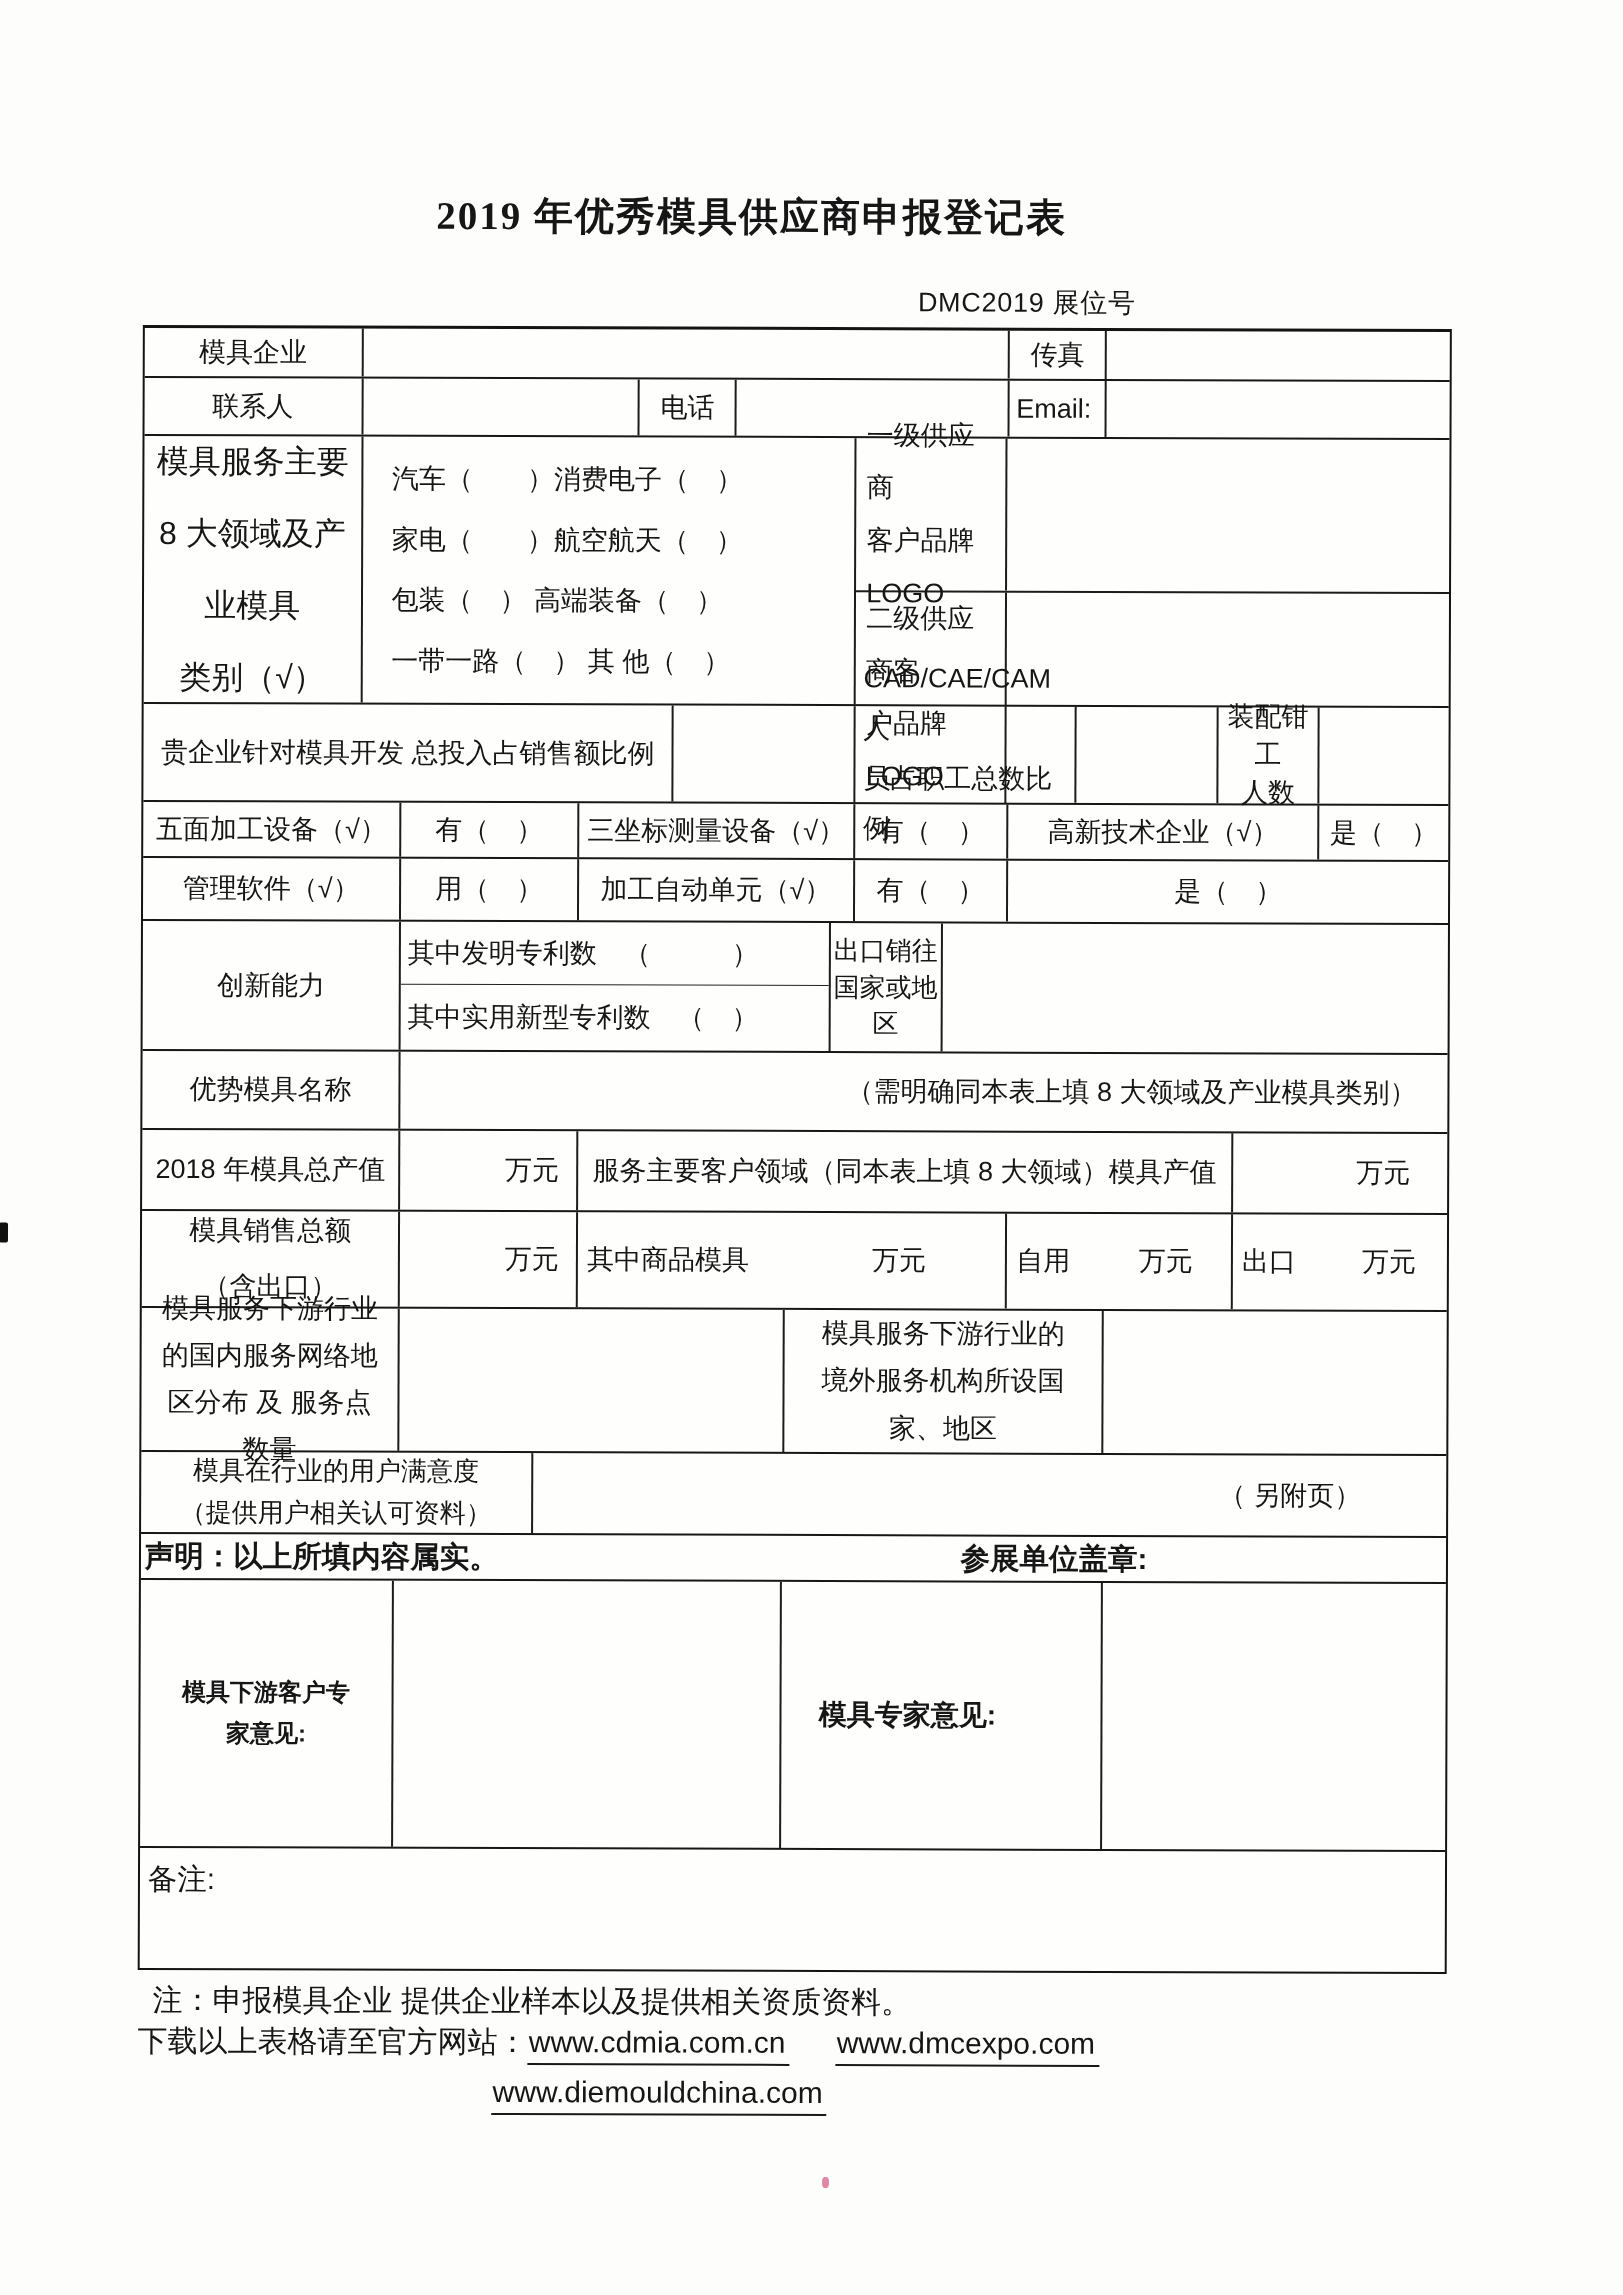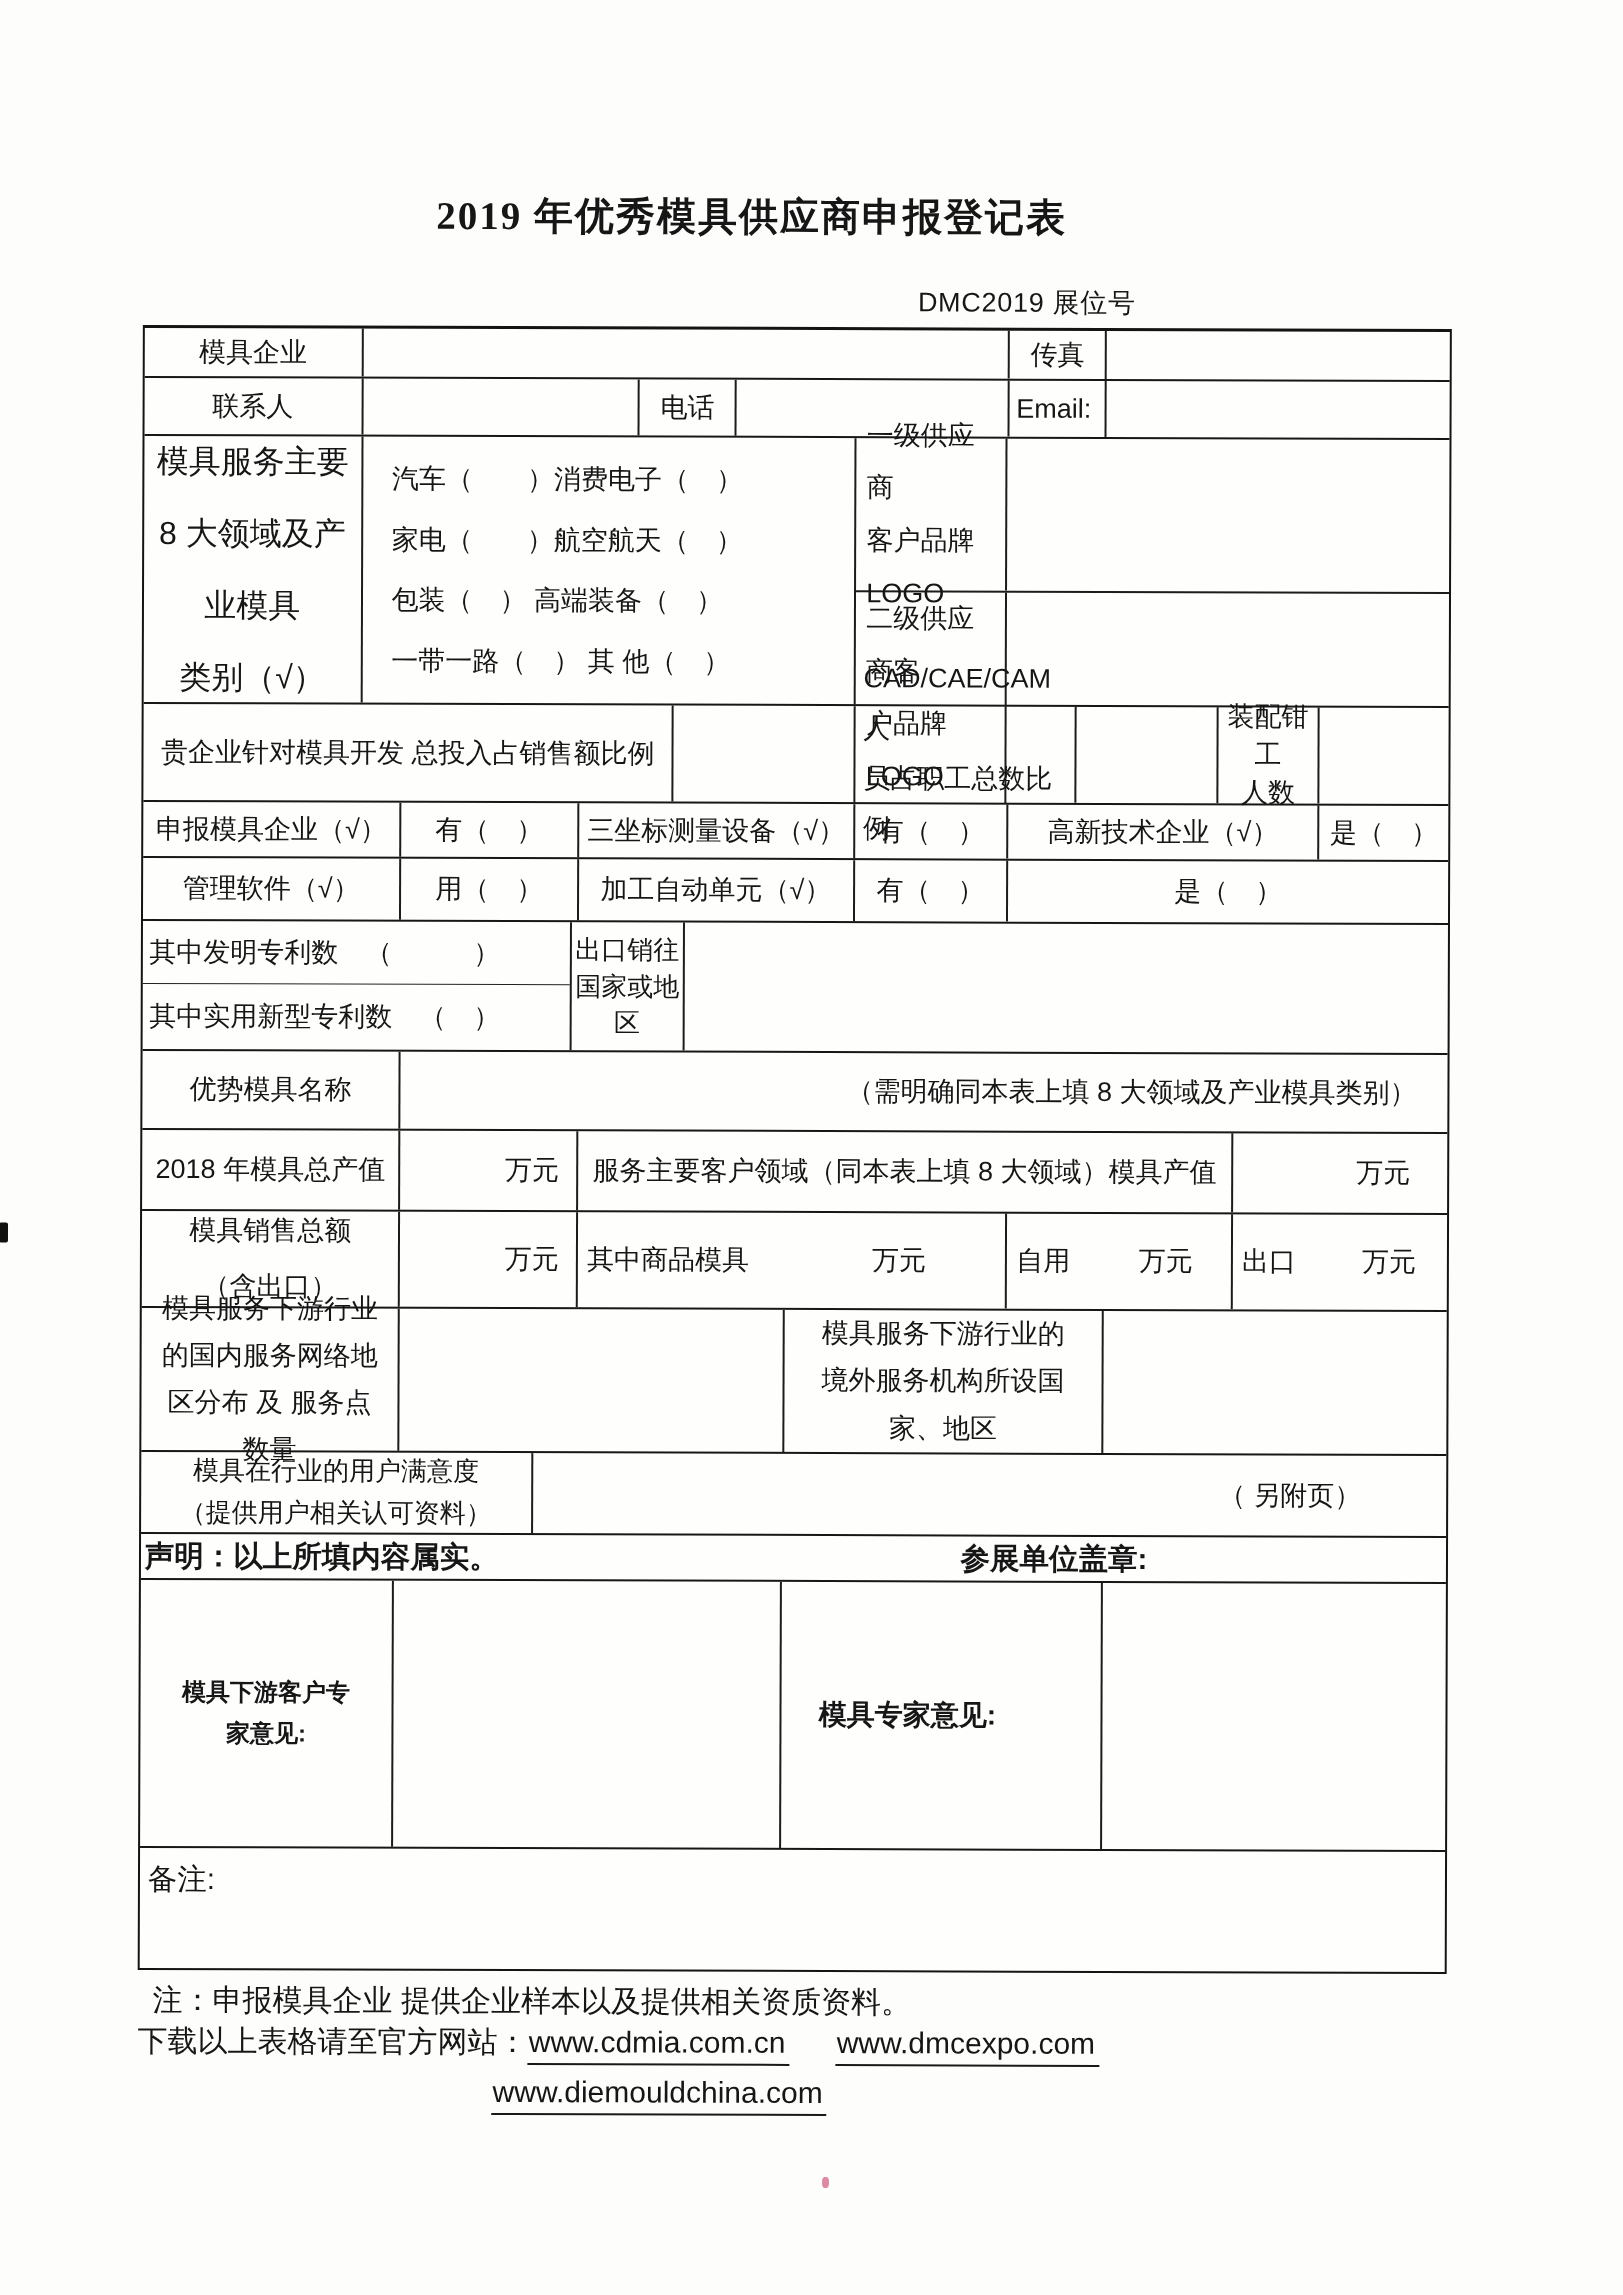--- a/index.html
+++ b/index.html
@@ -117,37 +117,38 @@
         <div class="td" style="width:13.9%"></div>
         <div class="td l pre" style="width:16.95%; line-height:1.85; padding-left:7.9px">CAD/CAE/CAM 人
 员占职工总数比例</div>
         <div class="td" style="width:10.85%"></div>
         <div class="td pre" style="width:7.8%; line-height:1.4; padding:0 2.6px">装配钳工
 人数</div>
         <div class="td" style="flex:1"></div>
       </div>
 
       <div class="tr" style="height:56px">
-        <div class="td" style="width:19.8%">申报模具企业（√）</div>
+        <div class="td" style="width:19.8%">五面加工设备（√）</div>
         <div class="td" style="width:13.6%">有（　）</div>
         <div class="td" style="width:21.15%">三坐标测量设备（√）</div>
         <div class="td" style="width:11.75%">有（　）</div>
         <div class="td" style="width:23.85%">高新技术企业（√）</div>
         <div class="td" style="flex:1">是（　）</div>
       </div>
 
       <div class="tr" style="height:63px">
         <div class="td" style="width:19.8%">管理软件（√）</div>
         <div class="td" style="width:13.6%">用（　）</div>
         <div class="td" style="width:21.15%">加工自动单元（√）</div>
         <div class="td" style="width:11.75%">有（　）</div>
         <div class="td" style="flex:1">是（　）</div>
       </div>
 
       <div class="tr" style="height:130px">
+        <div class="td" style="width:19.8%">创新能力</div>
         <div class="blk brd" style="width:32.9%">
           <div class="sub sub1t" style="height:63px">
             <div class="td l" style="flex:1; padding-left:6.5px">其中发明专利数　（　　　）</div>
           </div>
           <div class="sub" style="flex:1">
             <div class="td l" style="flex:1; padding-left:6.5px">其中实用新型专利数　（　）</div>
           </div>
         </div>
         <div class="td pre" style="width:8.6%; line-height:1.4; padding:0 2.6px; font-size:26px">出口销往
 国家或地

